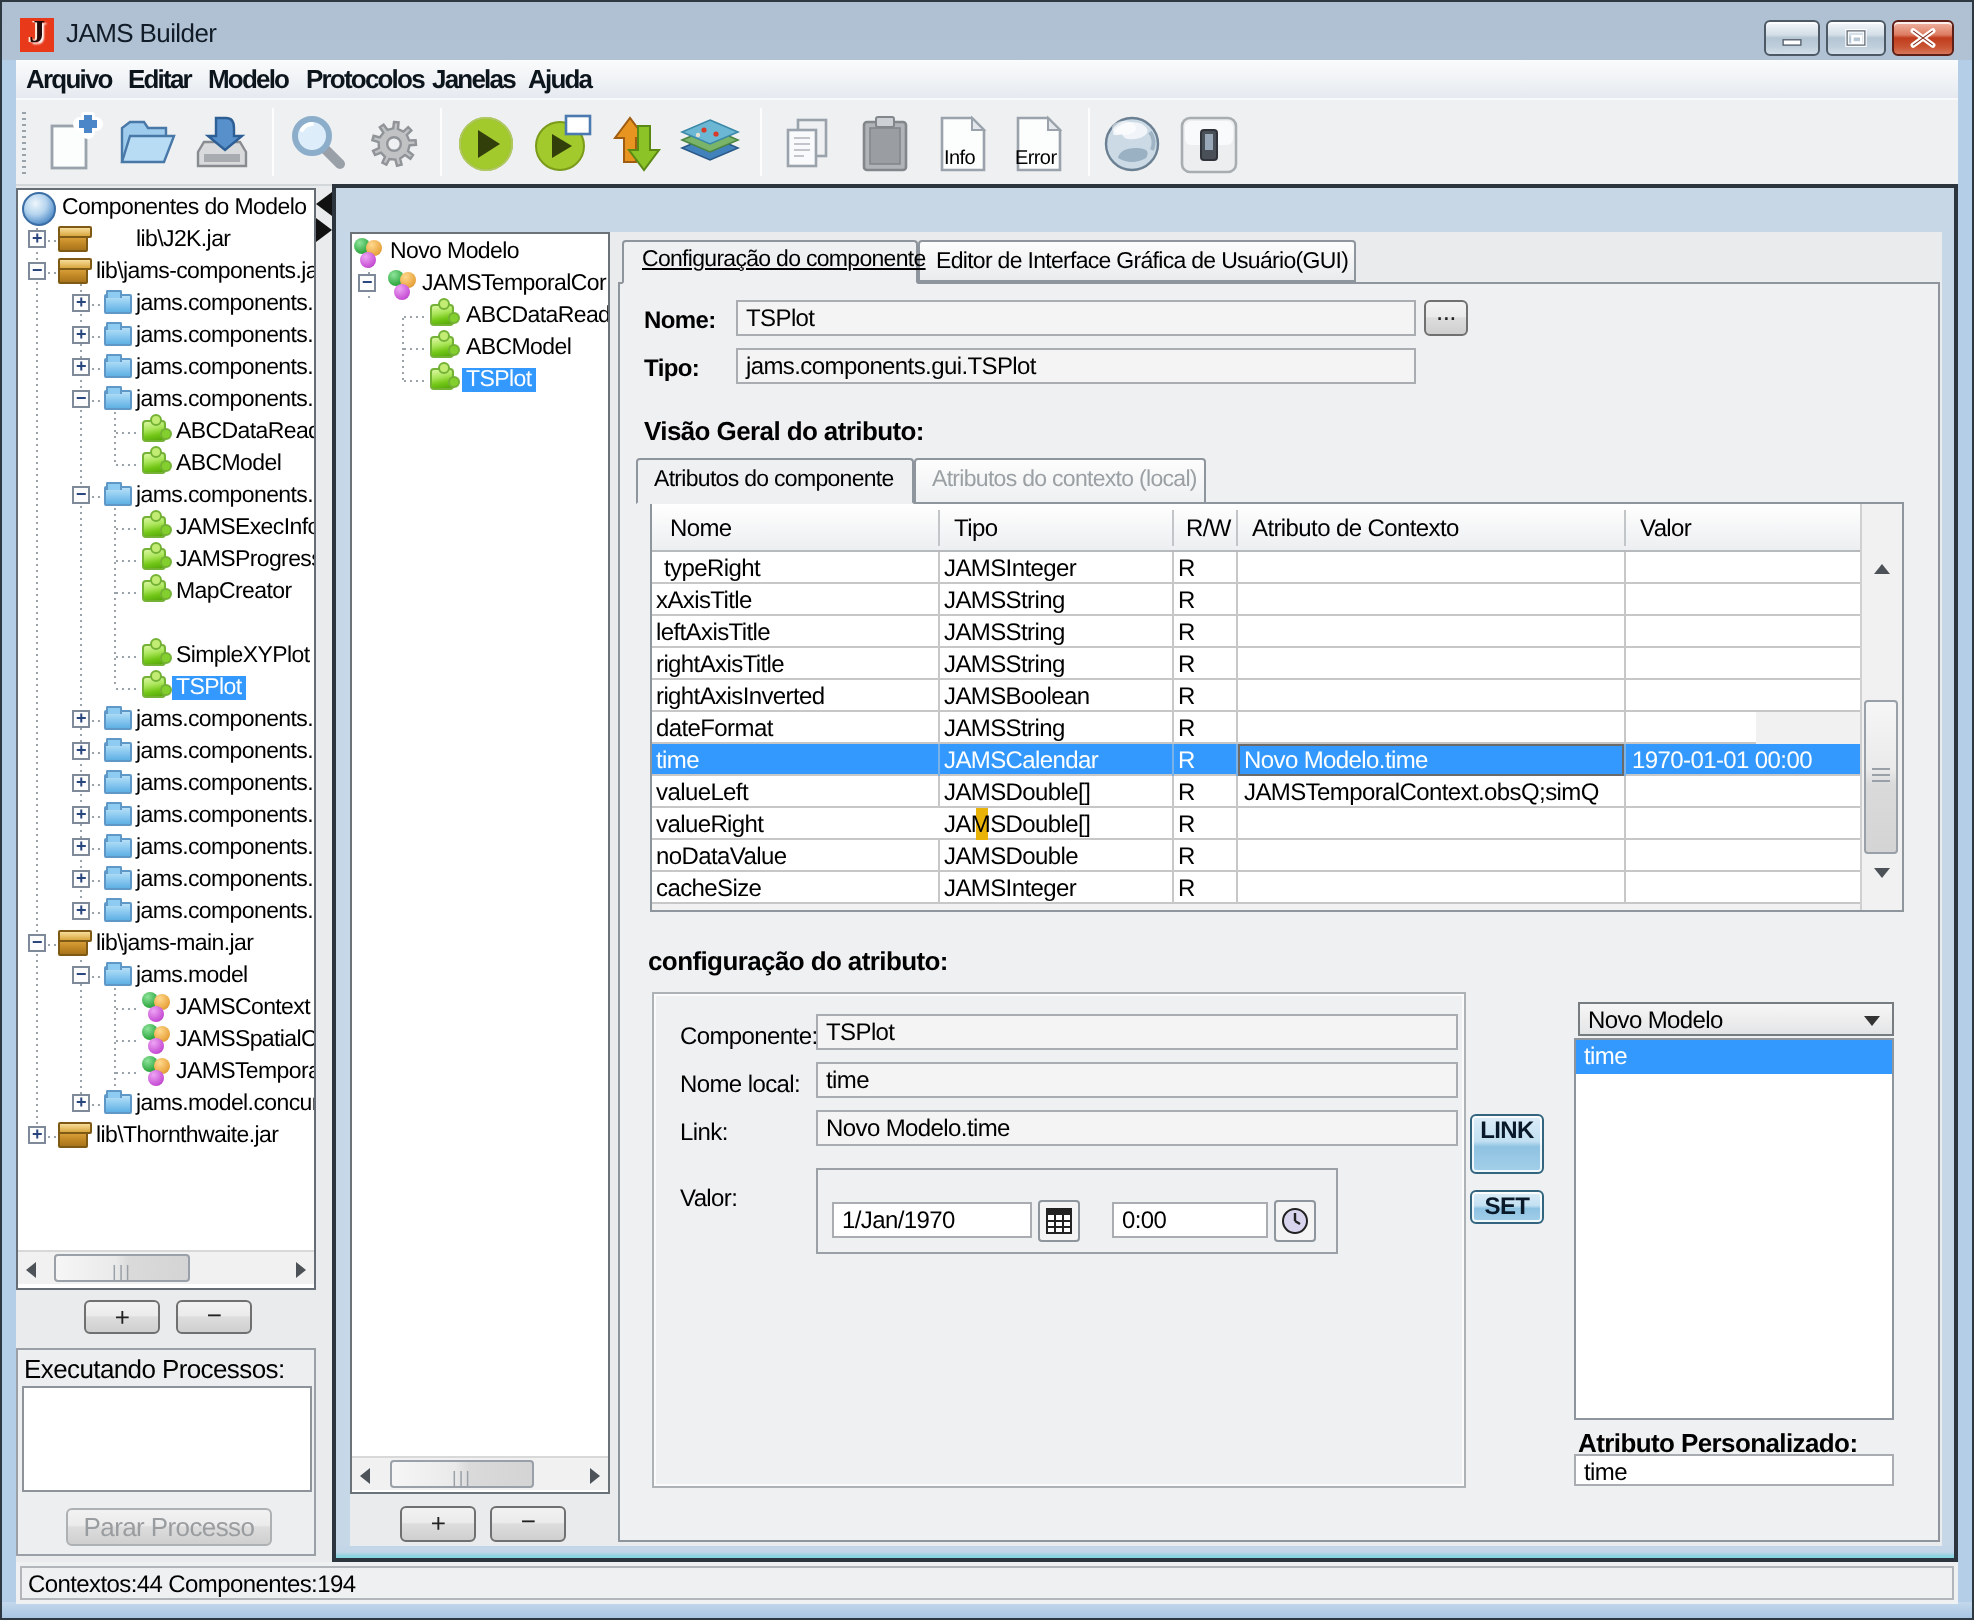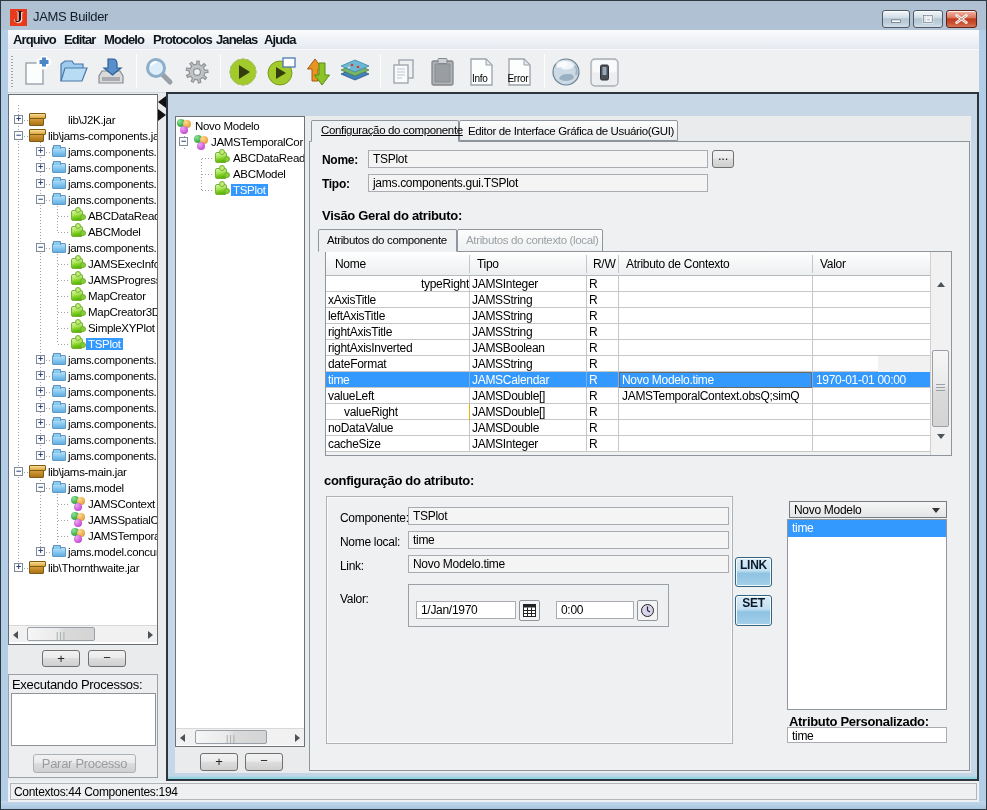--- a/index.html
+++ b/index.html
@@ -219,20 +219,24 @@
 <div class="tsep" style="left:536px;"></div>
 <div class="abs" style="left:3px;top:6px;width:2px;height:32px;background-image:repeating-linear-gradient(#9aa2aa 0 1px,transparent 1px 3px);"></div>
 </div>
 <div id="ltreepanel">
 <div class="vdots" style="left:9px;top:10px;height:464px;"></div>
 <div class="vdots" style="left:31px;top:44px;height:317px;"></div>
 <div class="vdots" style="left:31px;top:385px;height:72px;"></div>
 <div class="vdots" style="left:48px;top:105px;height:32px;"></div>
 <div class="vdots" style="left:48px;top:153px;height:96px;"></div>
 <div class="vdots" style="left:48px;top:393px;height:64px;"></div>
+<div class="trow" style="top:1px;">
+        <div class="ico ico-globe" style="left:2px;"></div>
+        <span class="tlabel" style="left:22px;">Componentes do Modelo</span>
+      </div>
 <div class="trow" style="top:17px;">
         <div class="expbox" style="left:5px;">
           <i>+</i>
         </div>
         <div class="hdots" style="left:15px;top:8px;width:5px;"></div>
         <div class="ico ico-jar" style="left:20px;"></div>
         <span class="tlabel" style="left:39px;margin-left:20px;">lib\J2K.jar</span>
       </div>
 <div class="trow" style="top:33px;">
         <div class="expbox" style="left:5px;">
@@ -299,25 +303,20 @@
       </div>
 <div class="trow" style="top:177px;">
         <div class="hdots" style="left:49px;top:8px;width:12px;"></div>
         <div class="ico ico-puzzle" style="left:62px;"></div>
         <span class="tlabel" style="left:79px;">JAMSProgress</span>
       </div>
 <div class="trow" style="top:193px;">
         <div class="hdots" style="left:49px;top:8px;width:12px;"></div>
         <div class="ico ico-puzzle" style="left:62px;"></div>
         <span class="tlabel" style="left:79px;">MapCreator</span>
-      </div>
-<div class="trow" style="top:209px;">
-        <div class="hdots" style="left:49px;top:8px;width:12px;"></div>
-        <div class="ico ico-puzzle" style="left:62px;"></div>
-        <span class="tlabel" style="left:79px;">MapCreator3D</span>
       </div>
 <div class="trow" style="top:225px;">
         <div class="hdots" style="left:49px;top:8px;width:12px;"></div>
         <div class="ico ico-puzzle" style="left:62px;"></div>
         <span class="tlabel" style="left:79px;">SimpleXYPlot</span>
       </div>
 <div class="trow" style="top:241px;">
         <div class="hdots" style="left:49px;top:8px;width:12px;"></div>
         <div class="ico ico-puzzle" style="left:62px;"></div>
         <span class="tlabel tsel" style="left:77px;padding:0 2px;">TSPlot</span>
@@ -526,21 +525,21 @@
 <div class="cell" style="left:144px;top:4px;width:117px;padding-left:7px;">Tipo</div>
 <div class="cell" style="left:261px;top:4px;width:32px;padding-left:6px;">R/W</div>
 <div class="cell" style="left:293px;top:4px;width:194px;padding-left:7px;">Atributo de Contexto</div>
 <div class="cell" style="left:487px;top:4px;width:117px;padding-left:7px;">Valor</div>
 <div class="abs" style="left:143px;top:3px;width:1px;height:18px;background:#c3c6c9;"></div>
 <div class="abs" style="left:260px;top:3px;width:1px;height:18px;background:#c3c6c9;"></div>
 <div class="abs" style="left:292px;top:3px;width:1px;height:18px;background:#c3c6c9;"></div>
 <div class="abs" style="left:486px;top:3px;width:1px;height:18px;background:#c3c6c9;"></div>
 </div>
 <div class="abs" style="left:0;top:24px;width:604px;height:16px;background:#fff;border-bottom:1px solid #c7c7c7;">
-<div class="cell" style="left:0;width:144px;padding-left:18px;border-right:1px solid #c7c7c7;text-align:right;">typeRight</div>
+<div class="cell" style="left:0;width:144px;padding-left:6px;border-right:1px solid #c7c7c7;">typeRight</div>
 <div class="cell" style="left:144px;width:117px;padding-left:2px;border-right:1px solid #c7c7c7;">JAMSInteger</div>
 <div class="cell" style="left:261px;width:32px;padding-left:2px;border-right:1px solid #c7c7c7;">R</div>
 <div class="cell" style="left:293px;width:194px;padding-left:3px;border-right:1px solid #c7c7c7;"></div>
 <div class="cell" style="left:487px;width:117px;padding-left:3px;"></div>
 </div>
 <div class="abs" style="left:0;top:40px;width:604px;height:16px;background:#fff;border-bottom:1px solid #c7c7c7;">
 <div class="cell" style="left:0;width:144px;padding-left:2px;border-right:1px solid #c7c7c7;">xAxisTitle</div>
 <div class="cell" style="left:144px;width:117px;padding-left:2px;border-right:1px solid #c7c7c7;">JAMSString</div>
 <div class="cell" style="left:261px;width:32px;padding-left:2px;border-right:1px solid #c7c7c7;">R</div>
 <div class="cell" style="left:293px;width:194px;padding-left:3px;border-right:1px solid #c7c7c7;"></div>
@@ -582,21 +581,21 @@
 <div class="cell" style="left:487px;width:117px;padding-left:3px;">1970-01-01 00:00</div>
 </div>
 <div class="abs" style="left:0;top:136px;width:604px;height:16px;background:#fff;border-bottom:1px solid #c7c7c7;">
 <div class="cell" style="left:0;width:144px;padding-left:2px;border-right:1px solid #c7c7c7;">valueLeft</div>
 <div class="cell" style="left:144px;width:117px;padding-left:2px;border-right:1px solid #c7c7c7;">JAMSDouble[]</div>
 <div class="cell" style="left:261px;width:32px;padding-left:2px;border-right:1px solid #c7c7c7;">R</div>
 <div class="cell" style="left:293px;width:194px;padding-left:3px;border-right:1px solid #c7c7c7;">JAMSTemporalContext.obsQ;simQ</div>
 <div class="cell" style="left:487px;width:117px;padding-left:3px;"></div>
 </div>
 <div class="abs" style="left:0;top:152px;width:604px;height:16px;background:#fff;border-bottom:1px solid #c7c7c7;">
-<div class="cell" style="left:0;width:144px;padding-left:18px;border-right:1px solid #eab308;">valueRight</div>
+<div class="cell" style="left:0;width:168px;padding-left:2px;border-right:6px solid #eab308;">valueRight</div>
 <div class="cell" style="left:144px;width:117px;padding-left:2px;border-right:1px solid #c7c7c7;">JAMSDouble[]</div>
 <div class="cell" style="left:261px;width:32px;padding-left:2px;border-right:1px solid #c7c7c7;">R</div>
 <div class="cell" style="left:293px;width:194px;padding-left:3px;border-right:1px solid #c7c7c7;"></div>
 <div class="cell" style="left:487px;width:117px;padding-left:3px;"></div>
 </div>
 <div class="abs" style="left:0;top:168px;width:604px;height:16px;background:#fff;border-bottom:1px solid #c7c7c7;">
 <div class="cell" style="left:0;width:144px;padding-left:2px;border-right:1px solid #c7c7c7;">noDataValue</div>
 <div class="cell" style="left:144px;width:117px;padding-left:2px;border-right:1px solid #c7c7c7;">JAMSDouble</div>
 <div class="cell" style="left:261px;width:32px;padding-left:2px;border-right:1px solid #c7c7c7;">R</div>
 <div class="cell" style="left:293px;width:194px;padding-left:3px;border-right:1px solid #c7c7c7;"></div>
@@ -641,21 +640,21 @@
 <div class="tfield wfield" style="left:147px;top:16px;width:78px;height:18px;">0:00</div>
 <div class="abs" style="left:228px;top:15px;width:21px;height:21px;border:1px solid #8e959c;border-radius:2px;background:#f4f4f4;">
 <svg style="position:absolute;left:3px;top:3px;" width="13" height="13">
                   <circle cx="6.5" cy="6.5" r="6" fill="#d8d4ee" stroke="#222"></circle>
                   <path d="M6.5 6.5 L6.5 2.5 M6.5 6.5 L9 8" stroke="#222" stroke-width="1.2"></path>
                 </svg>
 </div>
 </div>
 </div>
 <div class="bluebtn" style="left:425px;top:415px;width:37px;height:30px;line-height:15px;">LINK</div>
-<div class="bluebtn" style="left:425px;top:453px;width:37px;height:31px;line-height:15px;">SET</div>
+<div class="bluebtn" style="left:425px;top:453px;width:37px;height:17px;line-height:15px;">SET</div>
 <div class="abs" style="left:479px;top:359px;width:158px;height:17px;border:1px solid #777c80;background:linear-gradient(#f6f6f6,#e4e5e6);">
 <span style="position:absolute;left:4px;top:1px;">Novo Modelo</span>
 <svg style="position:absolute;right:5px;top:6px;" width="9" height="6">
               <path d="M0 0 L8 0 L4 5z" fill="#333"></path>
             </svg>
 </div>
 <div class="abs" style="left:477px;top:377px;width:160px;height:191px;border:1px solid #8e959c;background:#fff;">
 <div class="abs" style="left:0;top:0;width:158px;height:17px;background:#3399ff;color:#fff;padding:1px 0 0 4px;">time</div>
 </div>
 <span class="boldlbl" style="left:479px;top:572px;font-size:13px;">Atributo Personalizado:</span>

